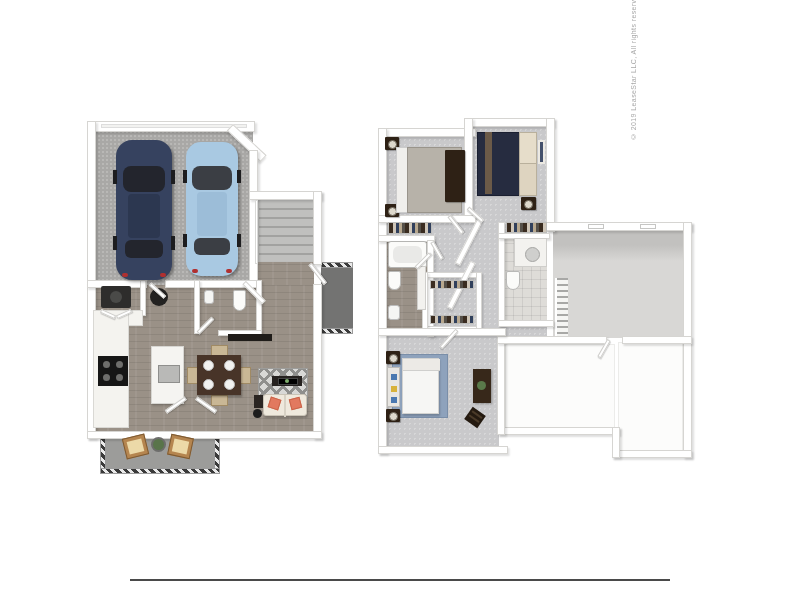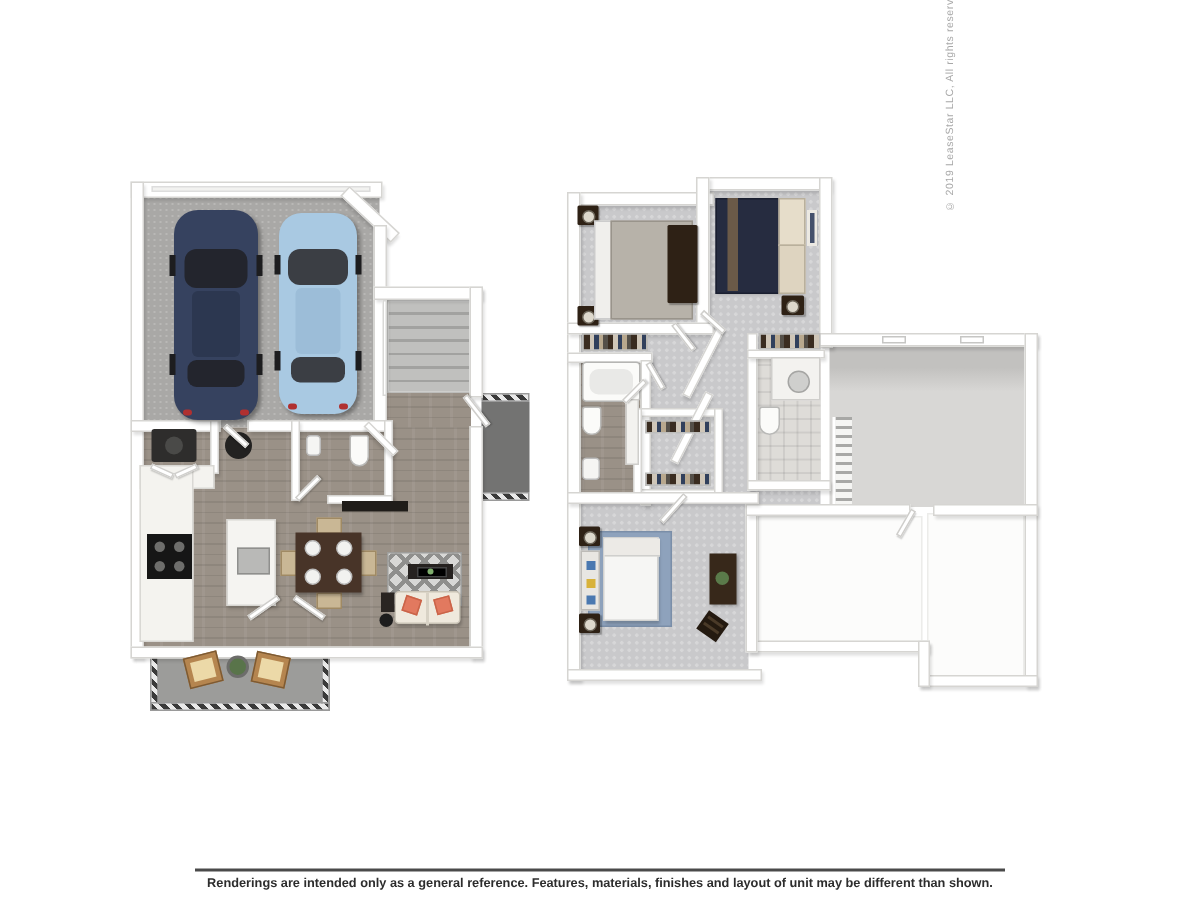--- a/index.html
+++ b/index.html
@@ -254,15 +254,14 @@
     <div class="door" style="left:447px;top:216px;width:4px;height:22px;transform:rotate(-38deg);transform-origin:center top;"></div>
     <div class="door" style="left:468px;top:206px;width:20px;height:4px;transform:rotate(42deg);transform-origin:left center;"></div>
     <div class="door" style="left:455px;top:330px;width:4px;height:24px;transform:rotate(42deg);transform-origin:center top;"></div>
     <div class="door" style="left:416px;top:266px;width:20px;height:4px;transform:rotate(-45deg);transform-origin:left center;"></div>
     <div class="door" style="left:430px;top:242px;width:4px;height:20px;transform:rotate(-30deg);transform-origin:center top;"></div>
     <div class="door" style="left:607px;top:340px;width:4px;height:20px;transform:rotate(30deg);transform-origin:center top;"></div>
   </div>
 
   <div class="copyright txt">© 2019 LeaseStar LLC, All rights reserved</div>
   <div class="disc-line"></div>
-  <div class="disc-text txt">Renderings are intended only as a general reference. Features, materials, finishes and layout of unit may be different than shown.</div>
 
 </div>
 
 </body></html>

